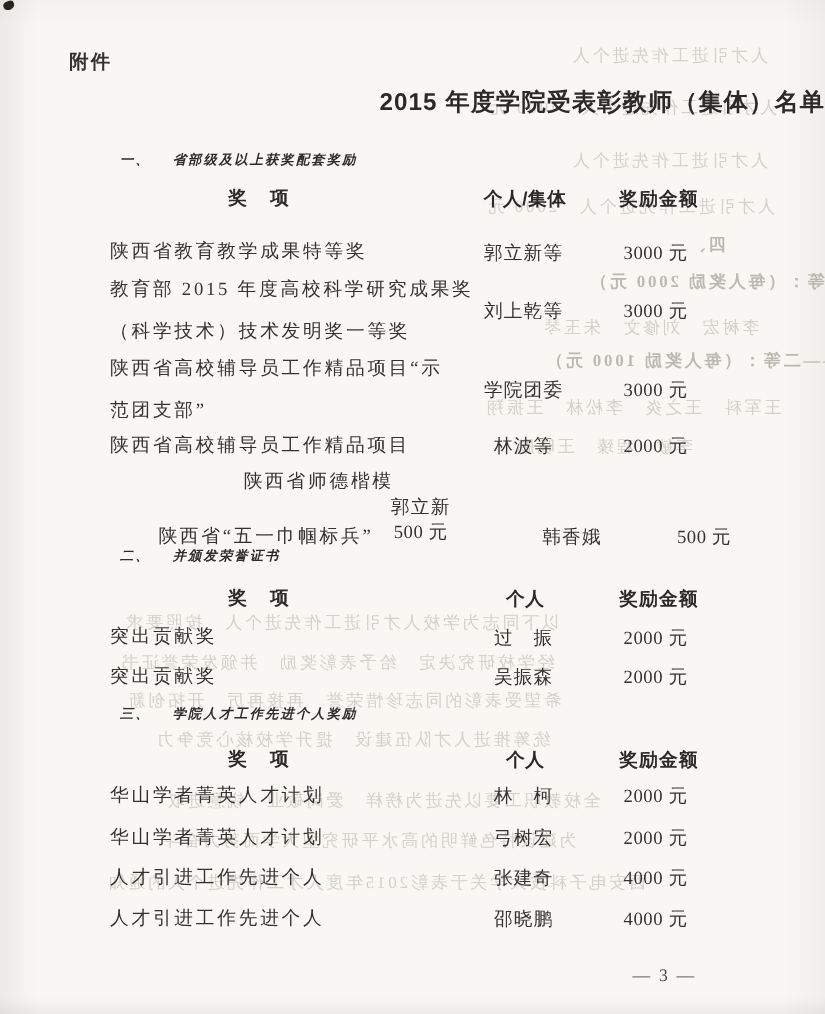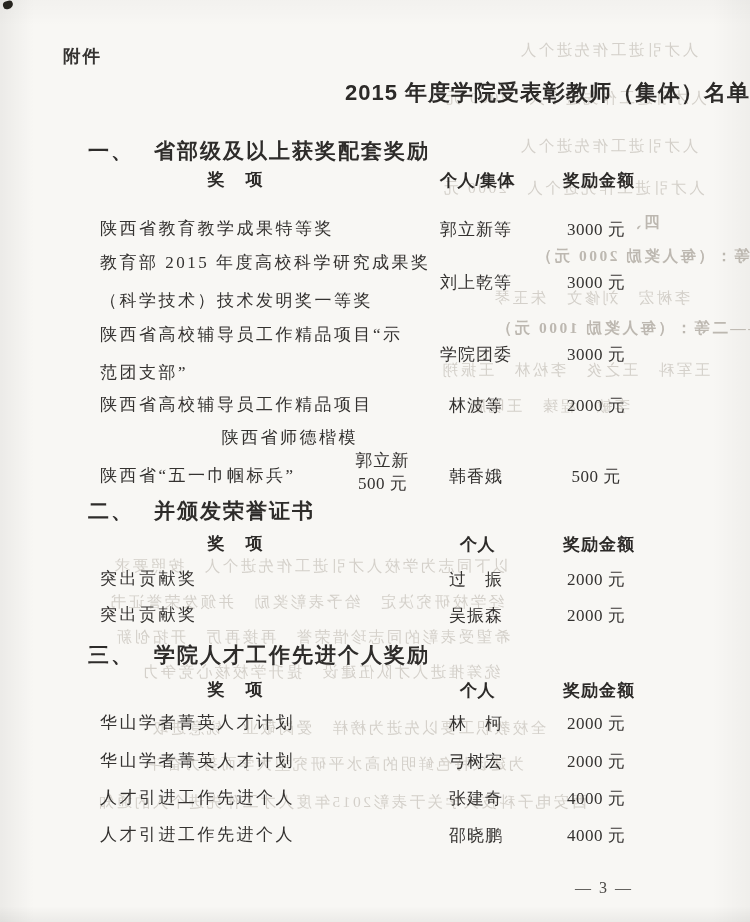--- a/index.html
+++ b/index.html
@@ -14,21 +14,21 @@
     color:#343230;
     font-family:"Liberation Serif","DejaVu Serif",serif;
     font-size:17px;
   }
   .abs{position:absolute;white-space:nowrap;}
   .heiti{font-family:"Liberation Sans","DejaVu Sans",sans-serif;font-weight:bold;}
   
   #attachment{left:63px;top:44px;font-size:17.5px;letter-spacing:2px;}
   #doc-title{left:0;top:78px;width:750px;text-align:right;font-size:22px;letter-spacing:1px;color:#2c2a28;}
   
-  .sec-heading{left:88px;font-size:21px;letter-spacing:2px;color:#2e2c2a;}
+  .sec-heading{left:109px;font-size:12px;letter-spacing:2px;color:#2e2c2a;font-style:italic;}
   .sec-heading .gap{display:inline-block;width:20px;}
   
   .trow{position:absolute;left:100px;width:565px;display:flex;align-items:center;height:26px;}
   .trow.two{height:76px;}
   .c1{width:322px;letter-spacing:2.5px;line-height:38px;white-space:nowrap;}
   .trow:not(.two) .c1{line-height:22px;}
   .c2{width:108px;text-align:center;letter-spacing:1px;}
   .c3{width:132px;text-align:center;letter-spacing:0.5px;}
   .thead{font-weight:bold;font-family:"Liberation Sans","DejaVu Sans",sans-serif;color:#2c2a28;justify-content:space-between;}
   .thead .c1{text-align:center;padding-right:50px;letter-spacing:2px;box-sizing:border-box;}
@@ -117,21 +117,21 @@
     <div class="c2">林波等</div>
     <div class="c3">2000 元</div>
   </div>
 
   <div class="trow" style="top:427px;flex-direction:column;">
     <div class="c1">陕西省师德楷模</div>
     <div class="c2">郭立新</div>
     <div class="c3">500 元</div>
   </div>
 
-  <div class="trow" style="top:463px;">
+  <div class="trow" style="top:475px;margin-left:44px;">
     <div class="c1">陕西省“五一巾帼标兵”</div>
     <div class="c2">韩香娥</div>
     <div class="c3">500 元</div>
   </div>
 
   <div class="abs heiti sec-heading" style="top:497px;">
     <span>二、</span><span class="gap"></span><span>并颁发荣誉证书</span>
   </div>
 
   <div class="trow thead" style="top:531px;">

